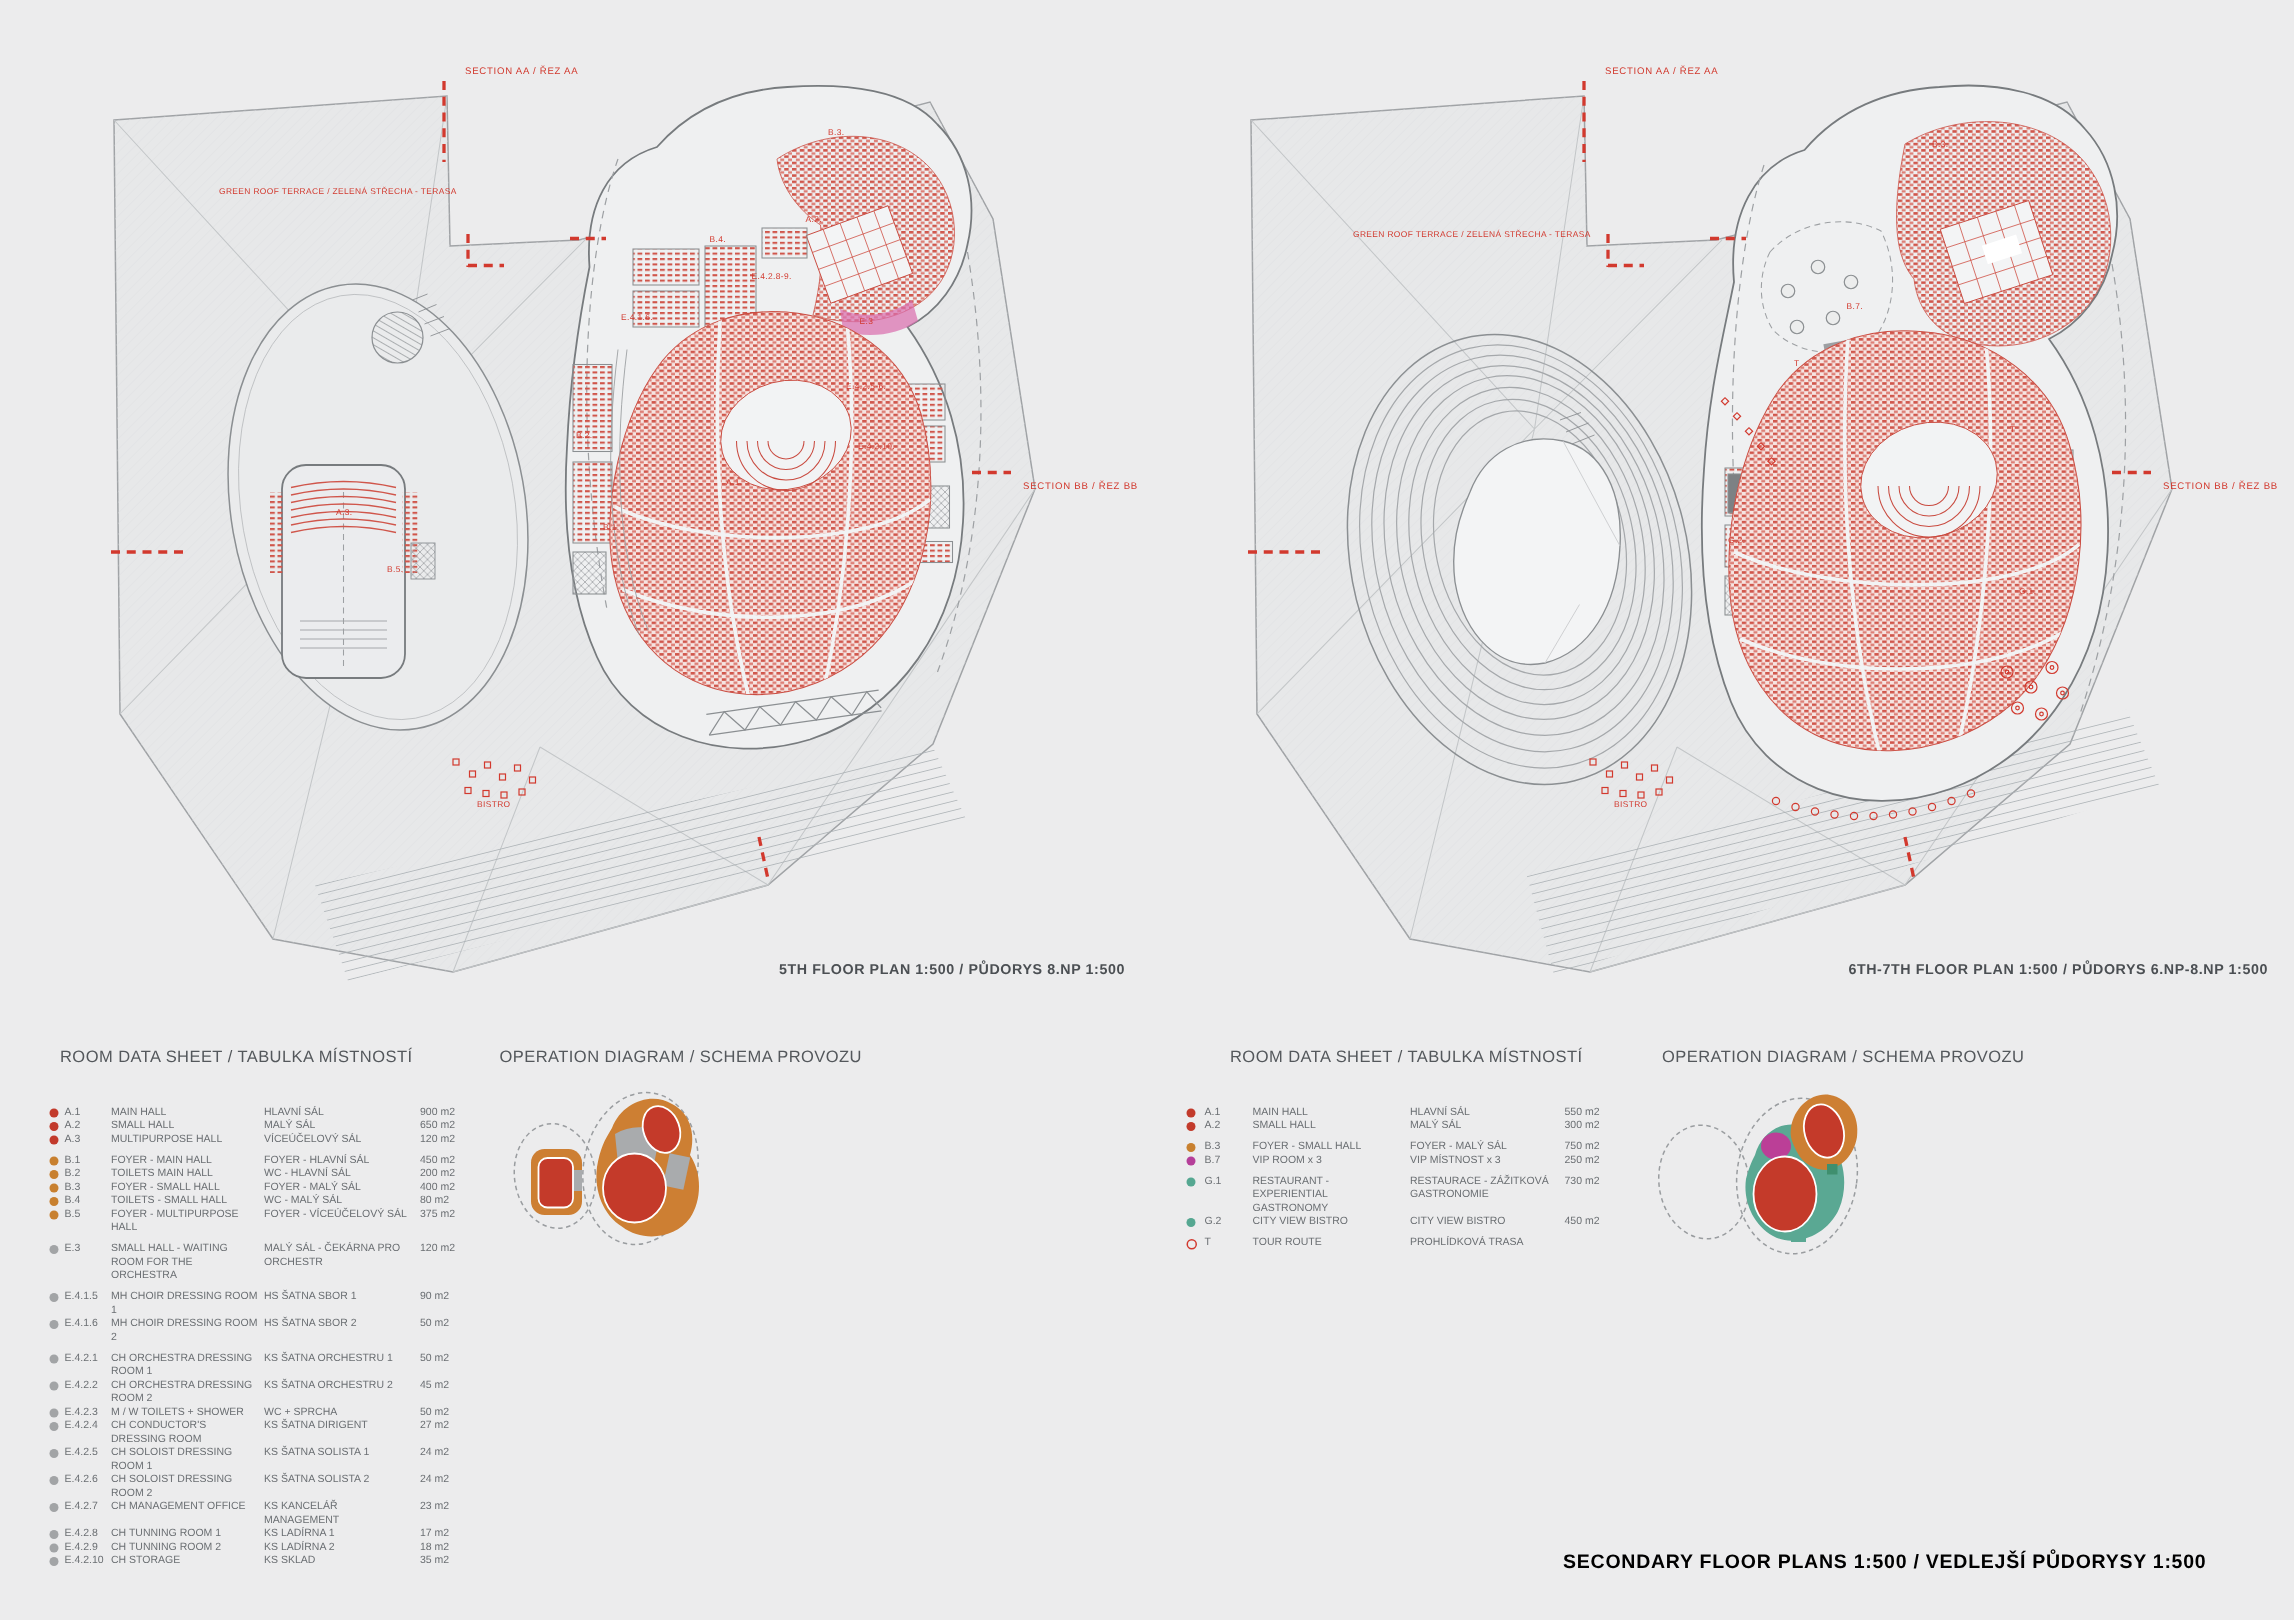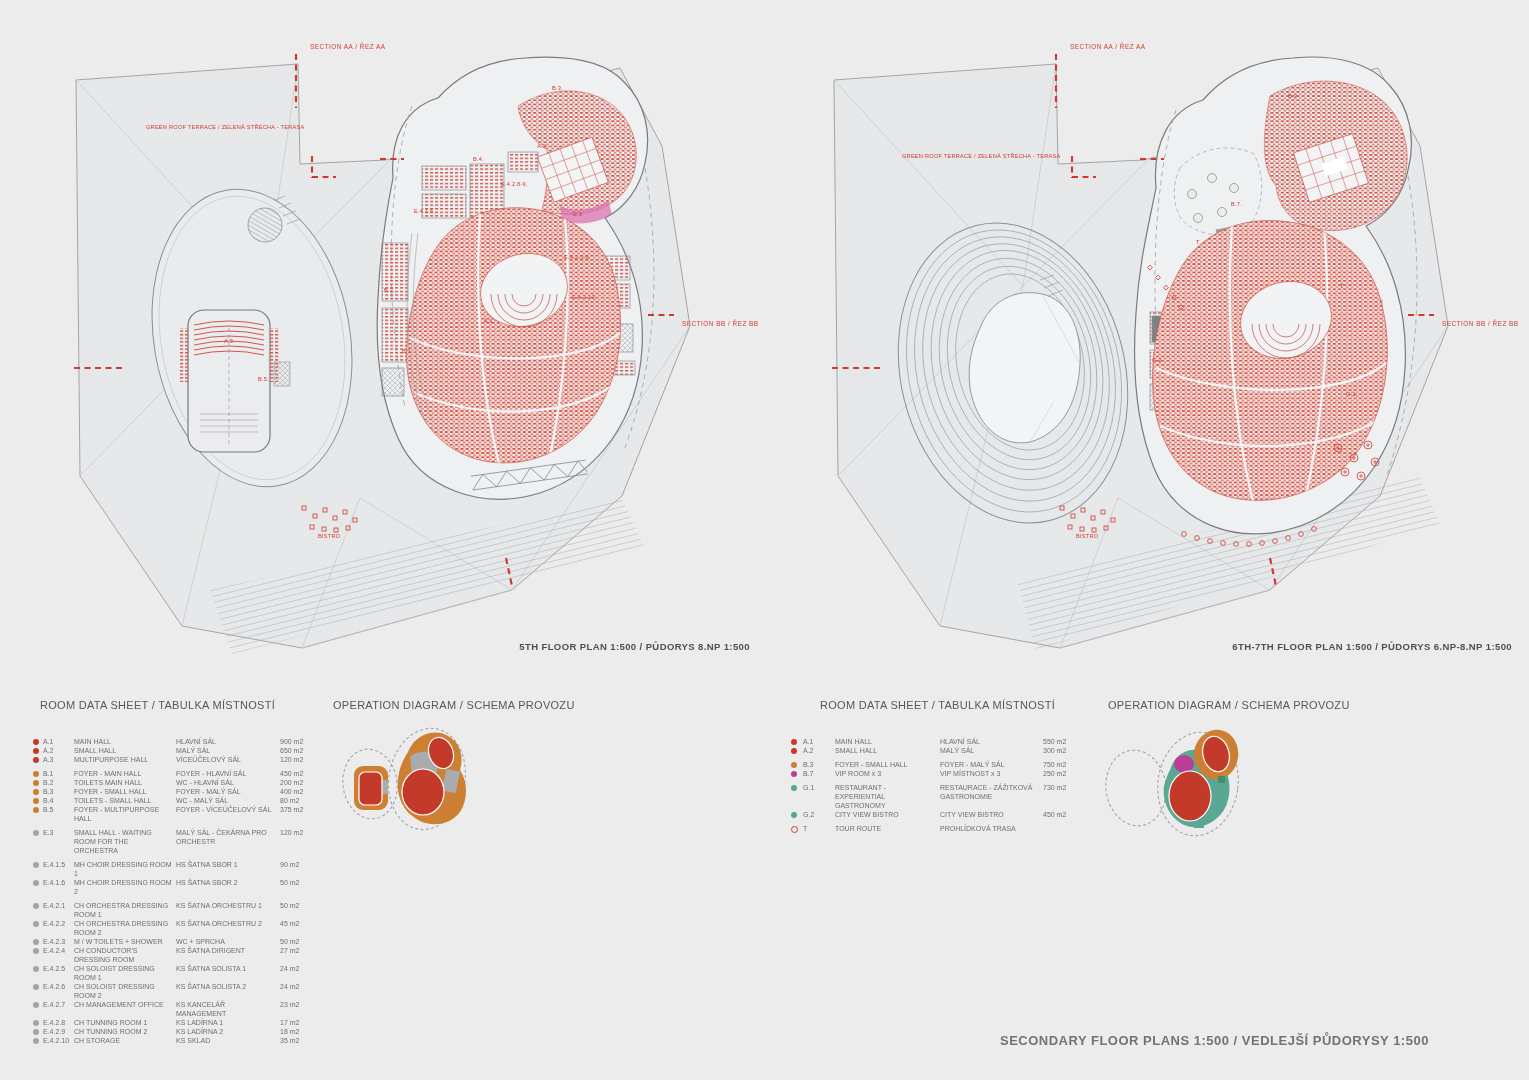--- a/index.html
+++ b/index.html
@@ -13,21 +13,21 @@
   .plan-caption{font-size:9.5px;font-weight:600;color:#4b4f53;letter-spacing:.4px;text-align:right;}
   .sheet-head{font-size:11px;color:#54585c;letter-spacing:.3px;white-space:nowrap;}
   .legend{font-size:7px;line-height:9px;color:#6b6f73;}
   .lrow{display:grid;align-items:start;}
   .t-left .lrow{grid-template-columns:10px 31px 102px 104px 1fr;}
   .t-right .lrow{grid-template-columns:12px 32px 105px 103px 1fr;}
   .lrow.gap{margin-top:5px;}
   .dot{width:6px;height:6px;border-radius:50%;margin-top:1.5px;display:inline-block;}
   .dot.dot-open{width:5px;height:5px;background:transparent !important;border:1.3px solid #d2392e;}
   .cell{padding-right:4px;}
-  .footer-title{font-size:13px;font-weight:700;color:#737373;letter-spacing:.5px;text-align:left;}
+  .footer-title{font-size:13px;font-weight:700;color:#000000;letter-spacing:.5px;text-align:center;}
 </style>
 </head>
 <body>
 
 <svg class="abs" style="left:60px;top:28px" width="700" height="645" viewBox="0 0 700 645">
   <defs>
     <pattern id="hatchL" width="5" height="5" patternUnits="userSpaceOnUse" patternTransform="rotate(45)">
       <line x1="0" y1="0" x2="0" y2="5" stroke="#dddfe1" stroke-width="1"></line>
     </pattern>
     <pattern id="seatL" width="5.2" height="4.2" patternUnits="userSpaceOnUse">

